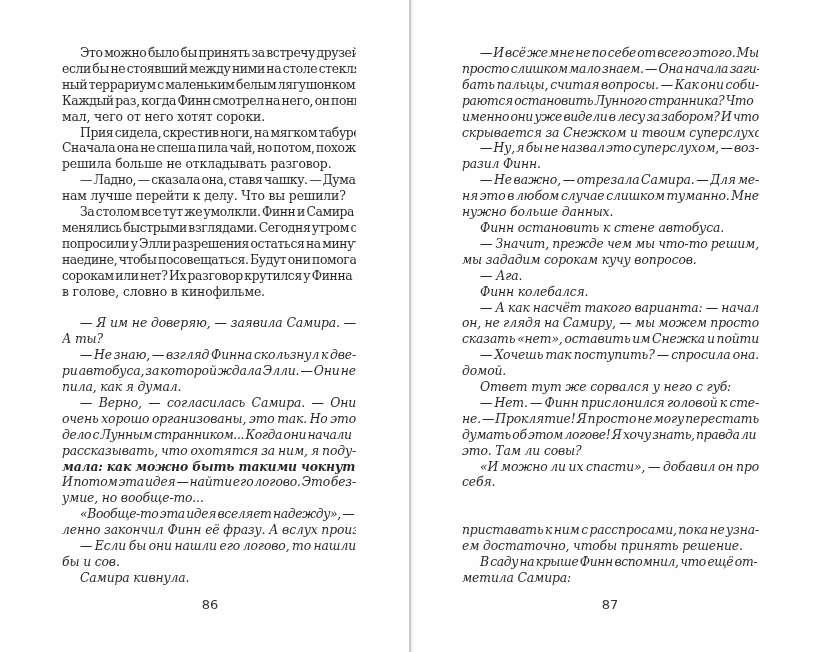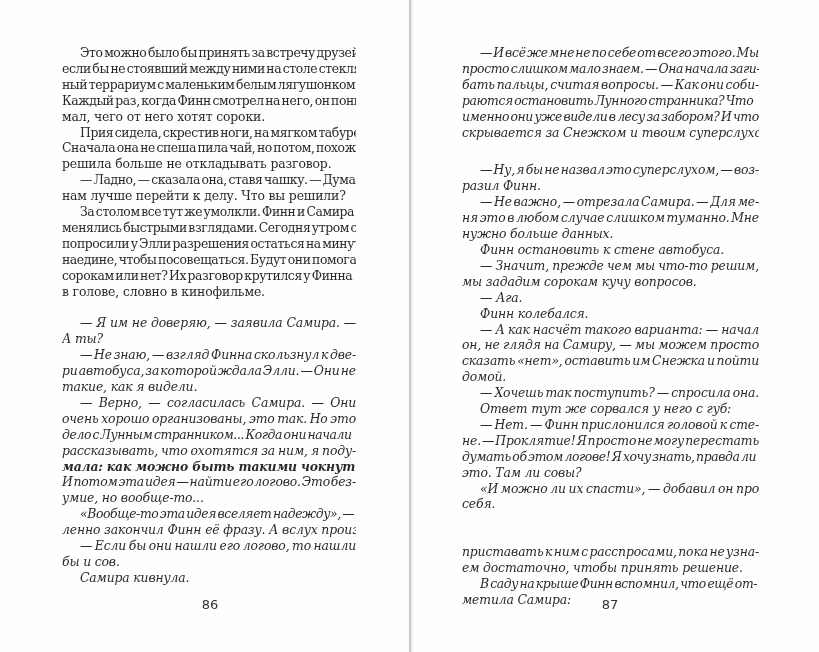--- a/index.html
+++ b/index.html
@@ -63,21 +63,21 @@
       <span class="line" style="word-spacing: -2px; letter-spacing: -0.4px; text-align-last: left;">менялись быстрыми взглядами. Сегодня утром они</span>
       <span class="line" style="word-spacing: -2px; letter-spacing: -0.4px; text-align-last: left;">попросили у Элли разрешения остаться на минутку</span>
       <span class="line" style="word-spacing: -2px; letter-spacing: -0.4px; text-align-last: left;">наедине, чтобы посовещаться. Будут они помогать</span>
       <span class="line" style="word-spacing: -2px; letter-spacing: -0.4px; text-align-last: left;">сорокам или нет? Их разговор крутился у Финна</span>
       <span class="line last">в голове, словно в кинофильме.</span>
       <span class="line blank last"></span>
       <span class="line indent it" style="word-spacing: 0.152344px; text-align-last: left;">— Я им не доверяю, — заявила Самира. —</span>
       <span class="line it last">А ты?</span>
       <span class="line indent it" style="word-spacing: -1.98242px; text-align-last: left;">— Не знаю, — взгляд Финна скользнул к две-</span>
       <span class="line it" style="word-spacing: -2.65039px; text-align-last: left;">ри автобуса, за которой ждала Элли. — Они не</span>
-      <span class="line it last">такие, как я видели.</span>
+      <span class="line it last">пила, как я думал.</span>
       <span class="line indent it" style="word-spacing: 2.69271px; text-align-last: left;">— Верно, — согласилась Самира. — Они</span>
       <span class="line it" style="word-spacing: -1.16927px; text-align-last: left;">очень хорошо организованы, это так. Но это</span>
       <span class="line it" style="word-spacing: -2px; letter-spacing: -0.4px; text-align-last: left;">дело с Лунным странником... Когда они начали</span>
       <span class="line it" style="word-spacing: -0.708333px; text-align-last: left;">рассказывать, что охотятся за ним, я поду-</span>
       <span class="line it" style="word-spacing: -0.0625px; text-align-last: left; font-weight: bold;">мала: как можно быть такими чокнутыми?</span>
       <span class="line it" style="word-spacing: -2.97743px; text-align-last: left;">И потом эта идея — найти его логово. Это без-</span>
       <span class="line it last">умие, но вообще-то...</span>
       <span class="line indent it" style="word-spacing: -2px; letter-spacing: -0.4px; text-align-last: left;">«Вообще-то эта идея вселяет надежду», — мыс-</span>
       <span class="line it last">ленно закончил Финн её фразу. А вслух произнёс:</span>
       <span class="line indent it" style="word-spacing: -1.1582px; text-align-last: left;">— Если бы они нашли его логово, то нашли</span>
@@ -86,35 +86,35 @@
     </div>
   <div class="gutter"></div>
   <div class="gutter-shadow"></div>
   <div class="page-text right-text" id="right-text">
       <span class="line indent it" style="word-spacing: -2.79119px; text-align-last: left;">— И всё же мне не по себе от всего этого. Мы</span>
       <span class="line it" style="word-spacing: -2px; letter-spacing: -0.4px; text-align-last: left;">просто слишком мало знаем. — Она начала заги-</span>
       <span class="line it" style="word-spacing: -1.93973px; text-align-last: left;">бать пальцы, считая вопросы. — Как они соби-</span>
       <span class="line it" style="word-spacing: -2px; letter-spacing: -0.4px; text-align-last: left;">раются остановить Лунного странника? Что</span>
       <span class="line it" style="word-spacing: -2px; letter-spacing: -0.4px; text-align-last: left;">именно они уже видели в лесу за забором? И что</span>
       <span class="line it last">скрывается за Снежком и твоим суперслухом?</span>
-      <span class="line indent it" style="word-spacing: -2.50347px; text-align-last: left; margin-top: 22px;">— Ну, я бы не назвал это суперслухом, — воз-</span>
+      <span class="line indent it" style="word-spacing: -2.50347px; text-align-last: left;">— Ну, я бы не назвал это суперслухом, — воз-</span>
       <span class="line it last">разил Финн.</span>
       <span class="line indent it" style="word-spacing: -2.03711px; text-align-last: left;">— Не важно, — отрезала Самира. — Для ме-</span>
       <span class="line it" style="word-spacing: -2.10268px; text-align-last: left;">ня это в любом случае слишком туманно. Мне</span>
       <span class="line it last">нужно больше данных.</span>
       <span class="line indent it last">Финн остановить к стене автобуса.</span>
       <span class="line indent it" style="word-spacing: -0.638021px; text-align-last: left;">— Значит, прежде чем мы что-то решим,</span>
       <span class="line it last">мы зададим сорокам кучу вопросов.</span>
       <span class="line indent it last">— Ага.</span>
       <span class="line indent it last">Финн колебался.</span>
       <span class="line indent it" style="word-spacing: -0.569196px; text-align-last: left;">— А как насчёт такого варианта: — начал</span>
       <span class="line it" style="word-spacing: -0.408203px; text-align-last: left;">он, не глядя на Самиру, — мы можем просто</span>
       <span class="line it" style="word-spacing: -1.94271px; text-align-last: left;">сказать «нет», оставить им Снежка и пойти</span>
+      <span class="line indent it" style="word-spacing: -1.63021px; text-align-last: left;">— Хочешь так поступить? — спросила она.</span>
       <span class="line it last">домой.</span>
-      <span class="line indent it" style="word-spacing: -1.63021px; text-align-last: left;">— Хочешь так поступить? — спросила она.</span>
       <span class="line indent it last">Ответ тут же сорвался у него с губ:</span>
       <span class="line indent it" style="word-spacing: -1.4933px; text-align-last: left;">— Нет. — Финн прислонился головой к сте-</span>
       <span class="line it" style="word-spacing: -2.71875px; text-align-last: left;">не. — Проклятие! Я просто не могу перестать</span>
       <span class="line it" style="word-spacing: -2px; letter-spacing: -0.4px; text-align-last: left;">думать об этом логове! Я хочу знать, правда ли</span>
       <span class="line it last">это. Там ли совы?</span>
       <span class="line indent it" style="word-spacing: -1.05078px; text-align-last: left;">«И можно ли их спасти», — добавил он про</span>
       <span class="line it last">себя.</span>
       <span class="line it" style="word-spacing: -2.3058px; text-align-last: left; margin-top: 32px;">приставать к ним с расспросами, пока не узна-</span>
       <span class="line it last">ем достаточно, чтобы принять решение.</span>
       <span class="line indent it" style="word-spacing: -2px; letter-spacing: -0.4px; text-align-last: left;">В саду на крыше Финн вспомнил, что ещё от-</span>

